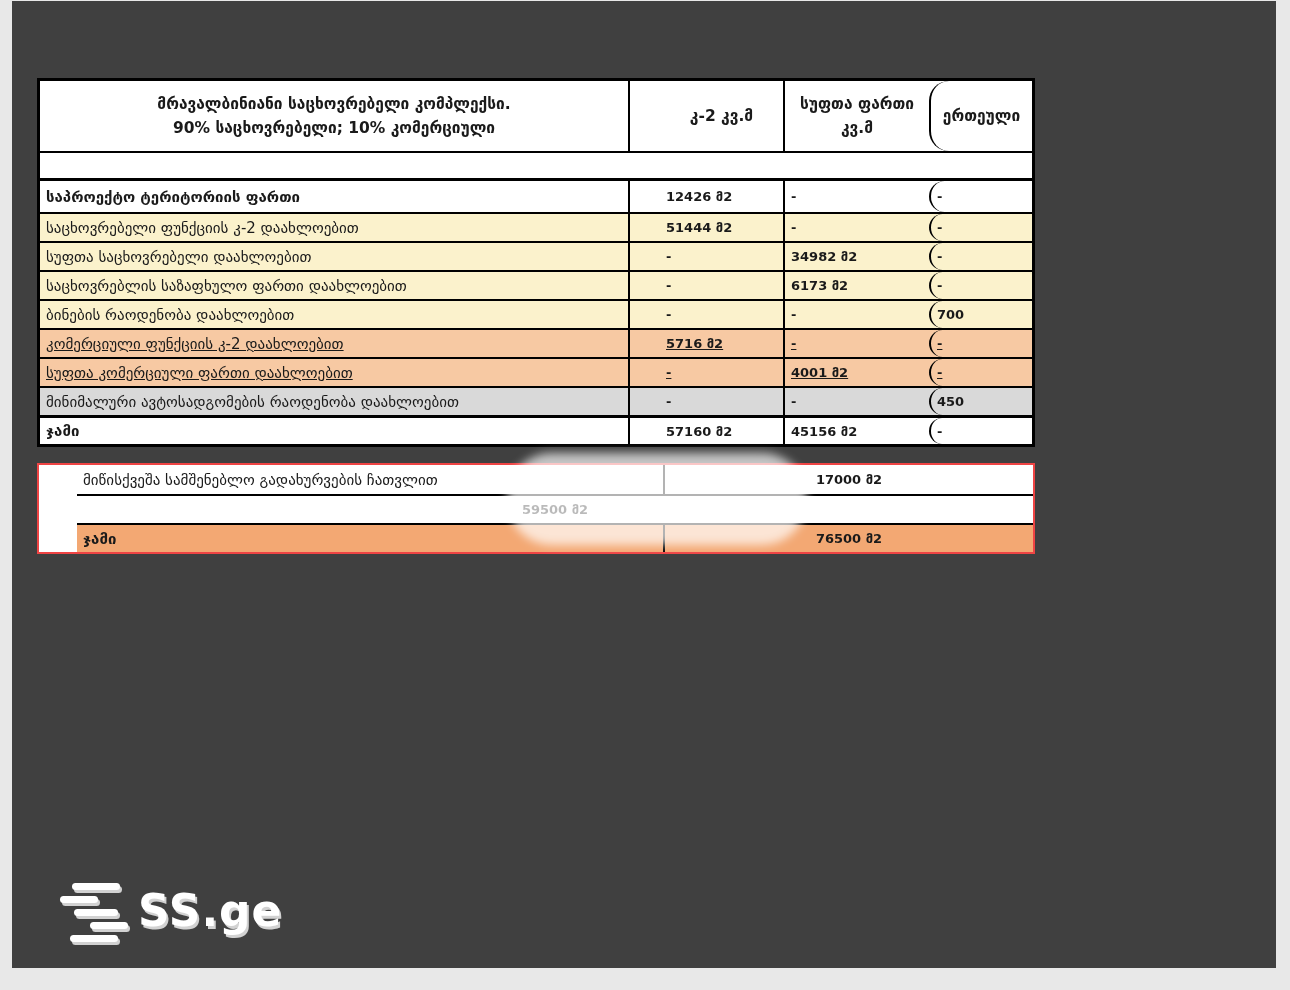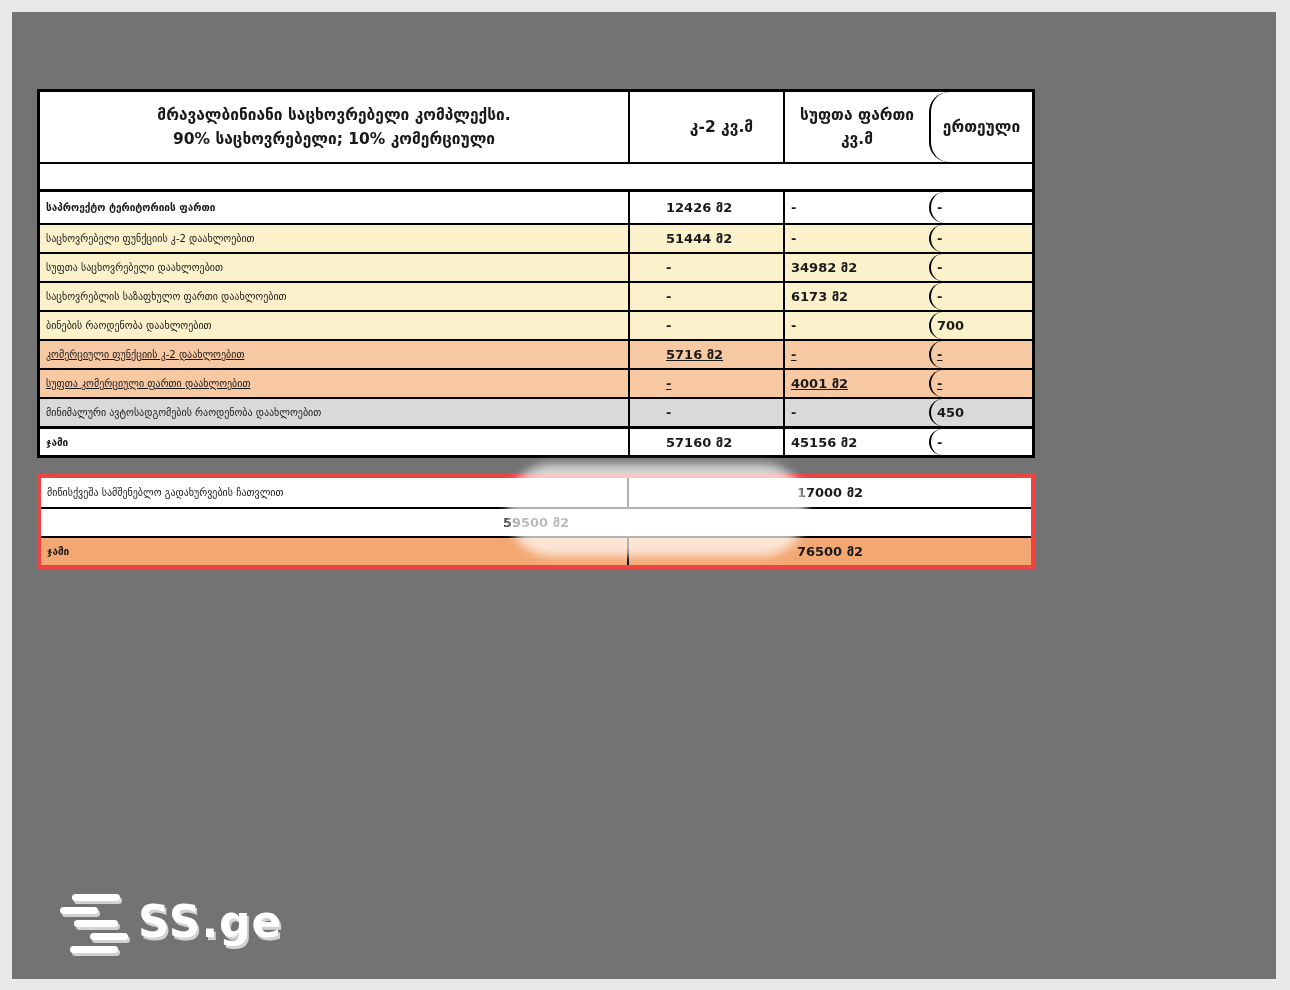--- a/index.html
+++ b/index.html
@@ -3,22 +3,22 @@
 <meta charset="utf-8">
 <style>
   * { margin:0; padding:0; box-sizing:border-box; }
   html,body { background:#e8e8e8; }
   .canvas {
     position:relative; width:1290px; height:990px;
     background:#e8e8e8; overflow:hidden;
     font-family:"DejaVu Sans", sans-serif; color:#1a1a1a;
   }
   .page {
-    position:absolute; left:12px; top:12px; width:1264px; height:967px;
-    background:#737373;
+    position:absolute; left:12px; top:1px; width:1264px; height:967px;
+    background:#404040;
   }
 
   
   .t1 {
     position:absolute; left:25px; top:77px; width:998px;
     border:3px solid #000; background:#fff;
   }
   .row { display:flex; border-top:2px solid #000; }
   .row:first-child { border-top:none; }
   .cell { display:flex; align-items:center; padding:0 6px; overflow:hidden; }
@@ -27,32 +27,32 @@
   .c3 { width:146px; border-left:2px solid #000; }
   .c4 { flex:1;      border-left:2px solid #000;border-radius:20px; }
 
   .hdr { height:70px; }
   .hdr .cell { justify-content:center; text-align:center; font-weight:bold; font-size:15.5px; line-height:1.55; flex-direction:column; }
   .spacer { height:27px; }
   .row-first  { border-top:3px solid #000; height:34px; }
   .row-data   { height:29px; }
   .row-total  { border-top:3px solid #000; height:29px; }
 
-  .lbl { font-size:10px; }
+  .lbl { font-size:15px; }
   .bold { font-weight:bold; }
   .val { font-size:13px; font-weight:bold; }
 
   .bg-yellow { background:#FBF2CC; }
   .bg-orange { background:#F7C9A3;text-decoration:underline; }
   .bg-gray   { background:#D9D9D9;justify-content:space-between; }
 
   
   .t2 {
     position:absolute; left:25px; top:462px; width:998px;
-    border:4px solid #ef4444; background:#fff;
+    border:2px solid #ef4444; background:#fff;padding-left:38px;
   }
   .t2 .row { height:29px; }
   .t2 .cl  { width:588px; border-right:2px solid #000; }
   .t2 .cv  { flex:1; justify-content:center; text-align:center; }
   .t2-total { background:#F3A873; }
 
   
   .smudge {
     position:absolute; left:495px; top:452px; width:300px; height:92px;
     background:rgba(255,255,255,0.70); border-radius:45px;

